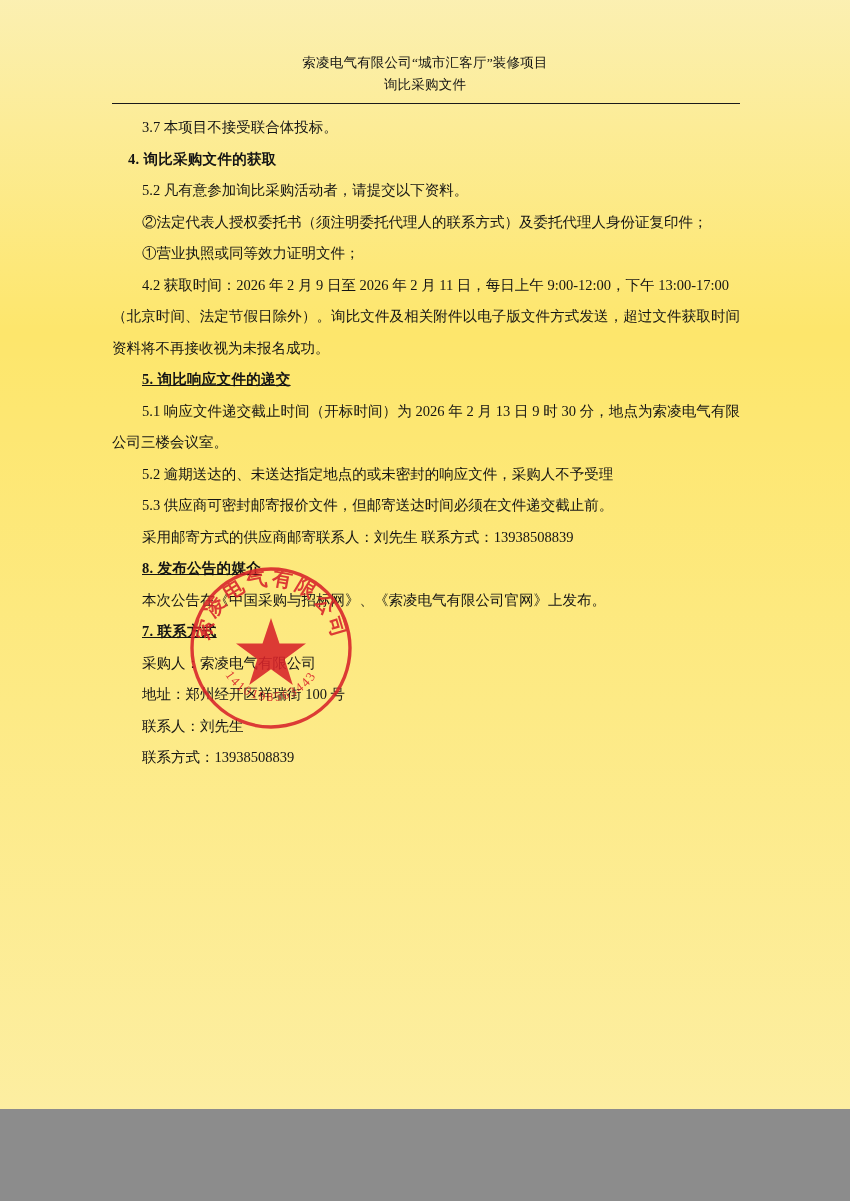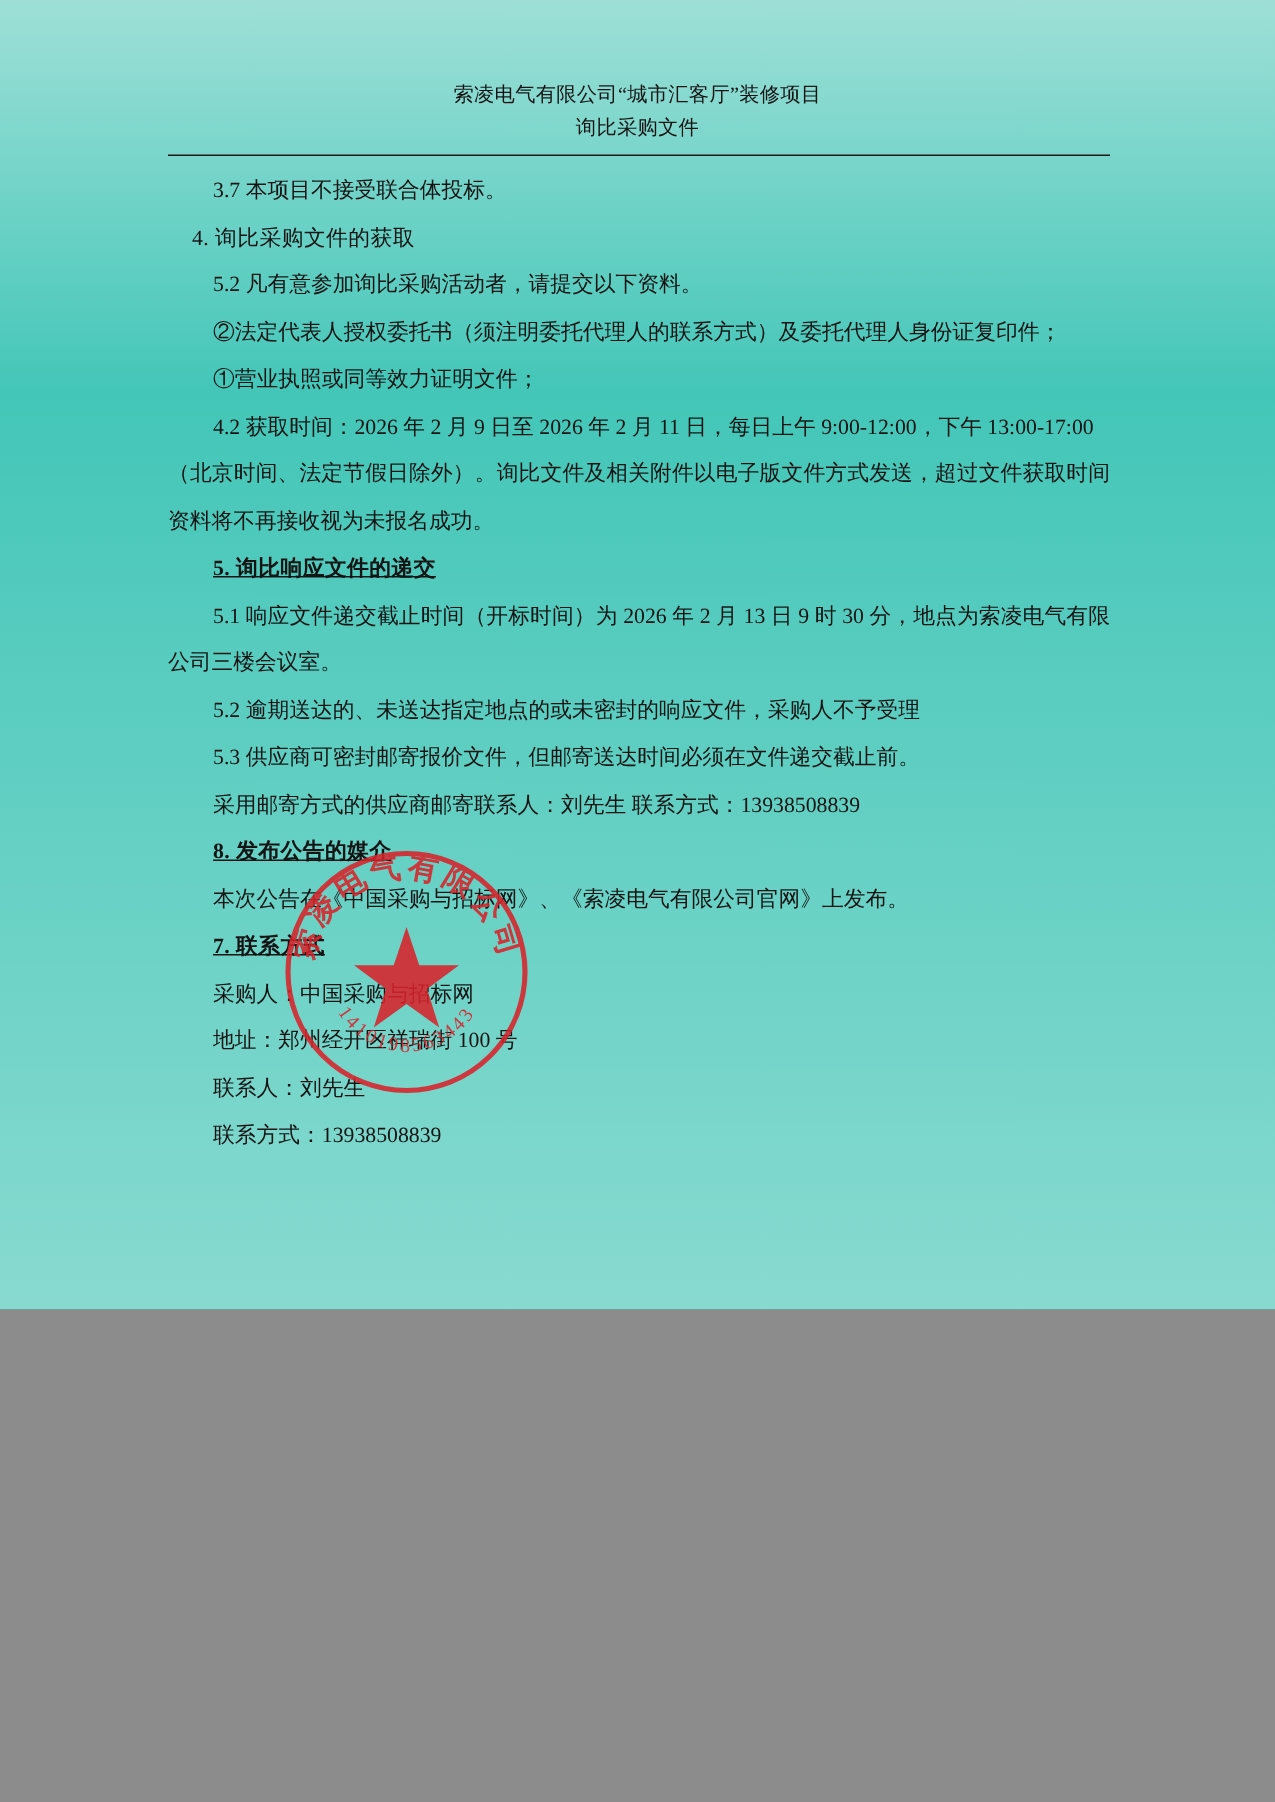--- a/index.html
+++ b/index.html
@@ -3,22 +3,22 @@
 <meta charset="utf-8">
 <style>
   html, body {
     margin: 0;
     padding: 0;
     background: #8c8c8c;
   }
   .page {
     position: relative;
     width: 850px;
-    height: 873px;
-    background: #14b8a6;
+    height: 1109px;
+    background: #fde047;
     margin: 0 auto;
     overflow: hidden;
     font-family: "Liberation Serif", "DejaVu Serif", serif;
     color: #141414;
     box-sizing: border-box;
   }
   
   .page:before {
     content: "";
     position: absolute;
@@ -65,21 +65,21 @@
   }
 
   p {
     margin: 0;
     text-align: justify;
     text-justify: inter-ideograph;
   }
   .indent1 { text-indent: 30px; }
   .indent0 { text-indent: 0; }
   .sec {
-    font-weight: normal;
+    font-weight: bold;
     text-indent: 16px;
     letter-spacing: 0.3px;
   }
   .sub {
     font-weight: bold;
     text-indent: 30px;
     letter-spacing: 0.3px;
     text-decoration: underline;
   }
 
@@ -141,21 +141,21 @@
     <p class="indent1">5.3 供应商可密封邮寄报价文件，但邮寄送达时间必须在文件递交截止前。</p>
 
     <p class="indent1">采用邮寄方式的供应商邮寄联系人：刘先生       联系方式：13938508839</p>
 
     <p class="sub">8. 发布公告的媒介</p>
 
     <p class="indent1">本次公告在《中国采购与招标网》、《索凌电气有限公司官网》上发布。</p>
 
     <p class="sub">7. 联系方式</p>
 
-    <p class="indent1">采购人：中国采购与招标网</p>
+    <p class="indent1">采购人：索凌电气有限公司</p>
 
     <p class="indent1">地址：郑州经开区祥瑞街 100 号</p>
 
     <p class="indent1">联系人：刘先生</p>
 
     <p class="indent1">联系方式：13938508839</p>
 
   </div>
 
   <div class="seal">

